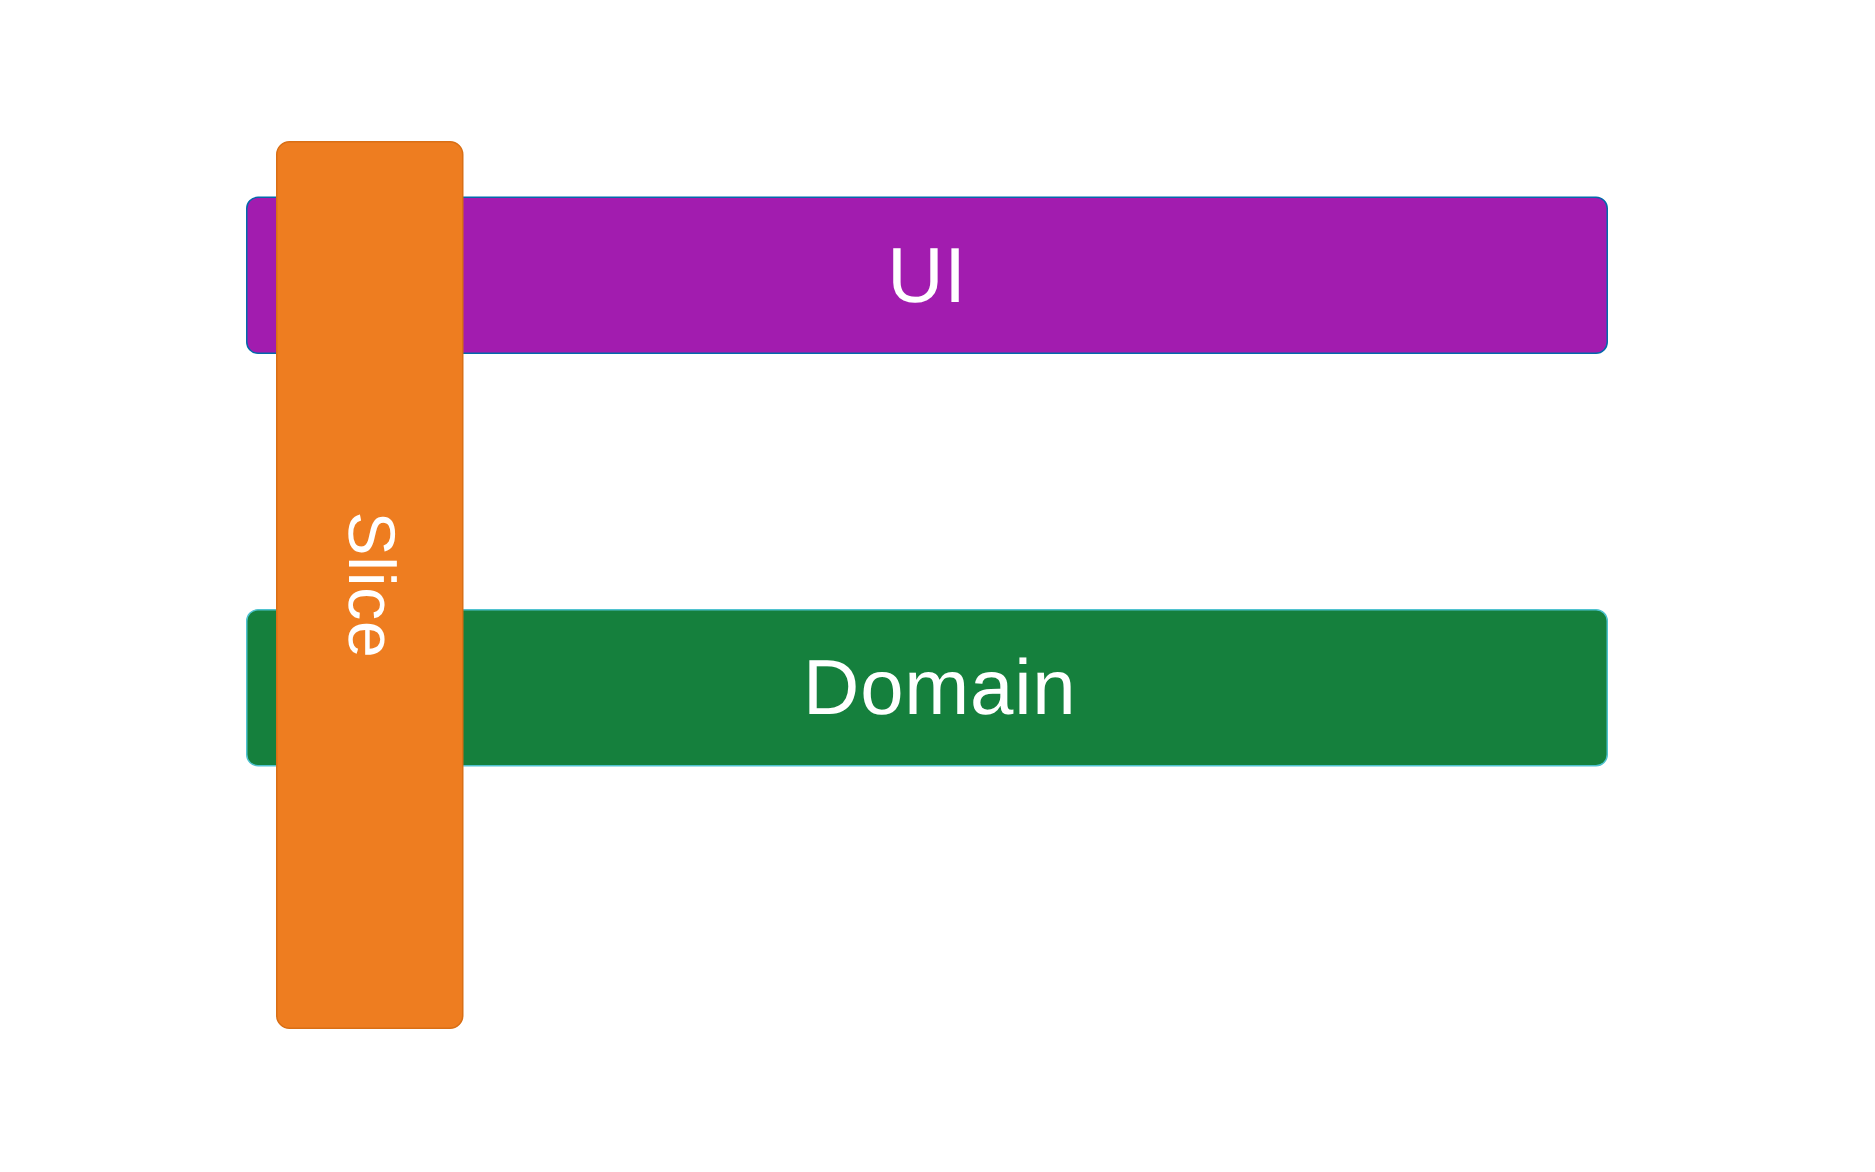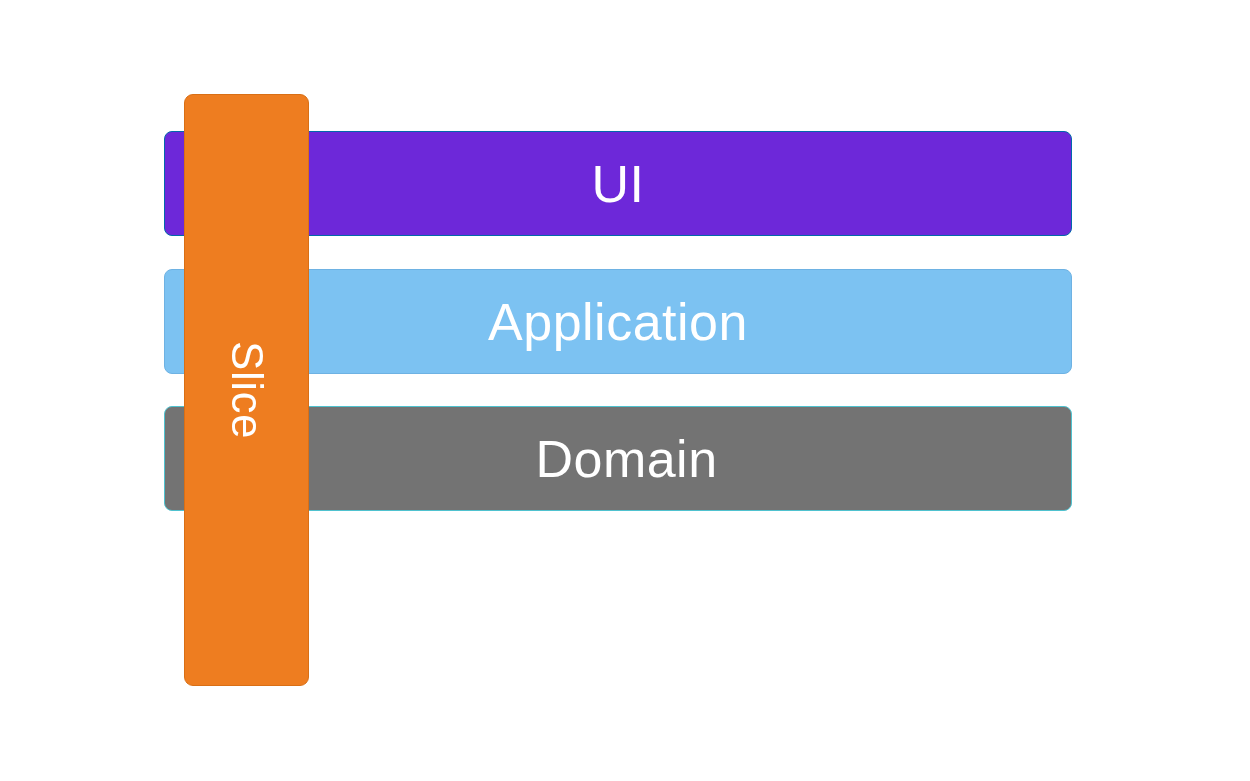--- a/index.html
+++ b/index.html
@@ -62,29 +62,26 @@
     white-space: nowrap;
     transform: rotate(90deg);
     letter-spacing: 0.5px;
   }
 </style>
 </head>
 <body>
 
 <div class="canvas">
 
-  <div class="layer layer-ui" style="background-color: #6d28d9;">
+  <div class="layer layer-ui" style="background-color: #a21caf;">
     <span class="layer-label">UI</span>
   </div>
 
-  <div class="layer layer-application" style="background-color: rgb(124, 194, 242);">
-    <span class="layer-label">Application</span>
-  </div>
 
-  <div class="layer layer-domain" style="background-color: #737373; padding-left: 17px;">
+  <div class="layer layer-domain" style="background-color: #15803d; padding-left: 17px;">
     <span class="layer-label">Domain</span>
   </div>
 
 
   <div class="slice-bar" style="background-color: rgb(238, 125, 32);">
     <span class="slice-label">Slice</span>
   </div>
 
 </div>
 

